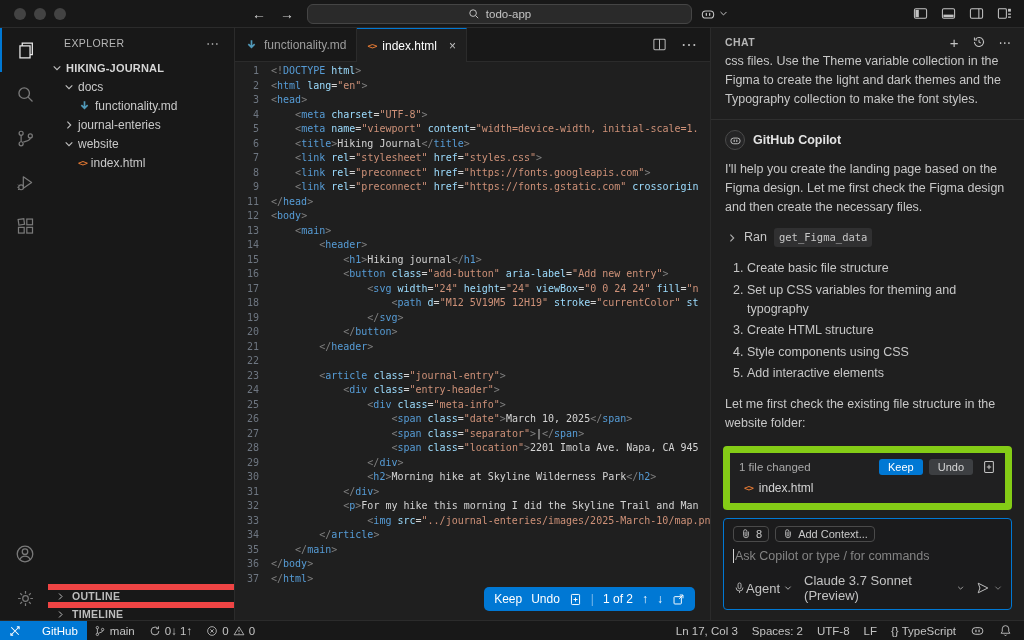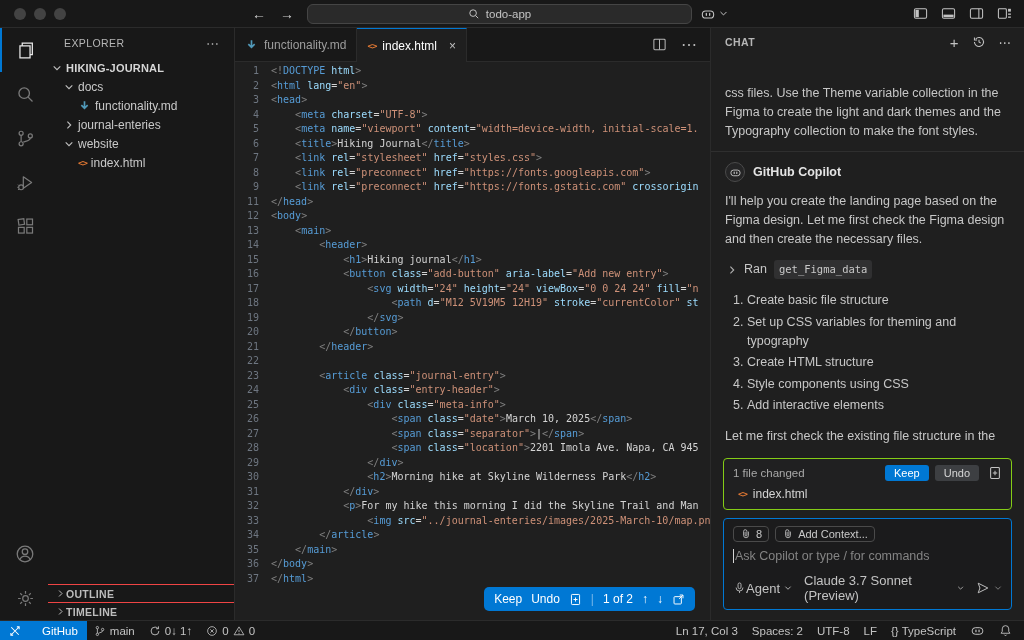--- a/index.html
+++ b/index.html
@@ -38,21 +38,21 @@
   .sb-header { height:30px; display:flex; align-items:center; justify-content:space-between;
     padding:0 14px 0 16px; font-size:10.5px; letter-spacing:0.4px; color:#b6b6b6; }
   .sb-more { color:#b6b6b6; font-size:13px; letter-spacing:1px; }
   .tree { }
   .tree-row { height:19px; display:flex; align-items:center; gap:4px; color:#c9c9c9; white-space:nowrap; }
   .tree-row .chev { color:#c0c0c0; display:flex; }
   .tree-row.root-row { font-weight:bold; font-size:11px; color:#d6d6d6; letter-spacing:0.2px; }
   .ticon-md { color:#519aba; display:flex; }
   .ticon-html { color:#e37933; font-family:"DejaVu Sans Mono", monospace; font-size:9px; font-weight:bold; letter-spacing:-1px; }
   .sb-bottom { margin-top:auto; }
-  .sb-sec { height:18px; border-top:1px solid #ef4444; display:flex; align-items:center; gap:1px;
+  .sb-sec { height:18px; border-top:6px solid #ef4444; display:flex; align-items:center; gap:7px;
     padding-left:8px; font-size:10.5px; font-weight:bold; color:#bdbdbd; letter-spacing:0.3px; }
 
   
   .editor { width:475px; background:#1f1f1f; display:flex; flex-direction:column; position:relative; }
   .tabbar { height:34px; background:#181818; display:flex; align-items:stretch; border-bottom:1px solid #2b2b2b; flex:0 0 34px; }
   .tab { display:flex; align-items:center; gap:6px; padding:0 10px; font-size:12px;
     color:#9d9d9d; background:#181818; border-right:1px solid #2b2b2b; position:relative; }
   .tab.active { background:#1f1f1f; color:#ffffff; margin-bottom:-1px; border-top:1px solid #0078d4; }
   .tab .close { margin-left:6px; font-size:12px; color:#c0c0c0; }
   .tab-actions { margin-left:auto; display:flex; align-items:center; gap:14px; padding-right:12px; color:#b6b6b6; }
@@ -67,38 +67,38 @@
     border-radius:5px; height:24px; display:flex; align-items:center; gap:9px; padding:0 10px;
     font-size:12px; }
   .diff-widget .sep { color:rgba(255,255,255,.45); }
   .diff-widget svg { display:block; }
 
   
   .chat { width:314px; background:#1f1f1f; border-left:1px solid #2b2b2b; display:flex; flex-direction:column; font-size:12.5px; }
   .chat-header { height:28px; flex:0 0 28px; display:flex; align-items:center; justify-content:space-between; padding:0 12px 0 14px; }
   .chat-title { font-size:10.5px; letter-spacing:0.4px; color:#b6b6b6; font-weight:bold; }
   .chat-hicons { display:flex; gap:13px; align-items:center; color:#c3c3c3; }
-  .chat-body { flex:1; overflow:hidden; padding:0 14px; line-height:1.52; color:#c7c7c7;margin-top:32px; }
+  .chat-body { flex:1; overflow:hidden; padding:0 14px; line-height:1.52; color:#c7c7c7; }
   .chat-body p { margin-bottom:10px; }
   .user-msg { margin-top:-4px; }
   .chat-divider { border-top:1px solid #2f2f2f; margin:10px -14px 10px; }
   .cop-head { display:flex; align-items:center; gap:8px; margin:2px 0 10px; }
   .cop-avatar { width:20px; height:20px; border-radius:50%; border:1px solid #4a4a4a; display:flex; align-items:center; justify-content:center; color:#d0d0d0; background:#252526; }
   .cop-name { font-weight:bold; color:#e4e4e4; }
   .tool-row { display:flex; align-items:center; gap:7px; margin:11px 0 12px; padding-left:2px; }
   .tool-chip { font-family:"DejaVu Sans Mono", monospace; font-size:10.5px; background:#303031; color:#c8c8c8; padding:1.5px 5px; border-radius:3px; }
   ol.plan { margin:0 0 12px 22px; }
   ol.plan li { margin-bottom:2.5px; }
   .read-row { display:flex; align-items:center; gap:8px; margin:12px 0 12px 2px; }
   .check { color:#89d185; font-size:13px; }
   .chip { display:inline-flex; align-items:center; gap:5px; border:1px solid #3c3c3c; border-radius:4px;
     padding:1px 7px; font-size:12px; color:#d4d4d4; background:#1f1f1f; }
 
   .chat-bottom { flex:0 0 auto; padding:10px 12px 10px; }
-  .changes-card { border:1px solid #84cc16; border-radius:4px; background:#202021; margin-bottom:8px; }
+  .changes-card { border:7px solid #84cc16; border-radius:4px; background:#202021; margin-bottom:8px; }
   .cc-row1 { display:flex; align-items:center; padding:6px 9px 2px; gap:6px; }
   .cc-summary { color:#a8a8a8; font-size:11.5px; flex:1; }
   .btn-keep { background:#0078d4; color:#fff; border:none; border-radius:3px; font-size:11px; padding:2px 9px; font-family:inherit; }
   .btn-undo { background:#3d3f42; color:#d6d6d6; border:none; border-radius:3px; font-size:11px; padding:2px 9px; font-family:inherit; }
   .cc-file { display:flex; align-items:center; gap:6px; padding:4px 9px 8px 14px; font-size:12px; color:#d4d4d4; }
   .chat-input { border:1px solid #0078d4; border-radius:4px; background:#1b1b1c; padding:7px 9px 6px; }
   .ci-chips { display:flex; gap:6px; margin-bottom:7px; }
   .ci-chip { display:inline-flex; align-items:center; gap:4px; border:1px solid #4a4a4a; border-radius:4px;
     padding:1px 6px; font-size:11px; color:#c9c9c9; }
   .ci-placeholder { color:#848484; font-size:12.5px; display:flex; align-items:center; margin-bottom:10px; }

